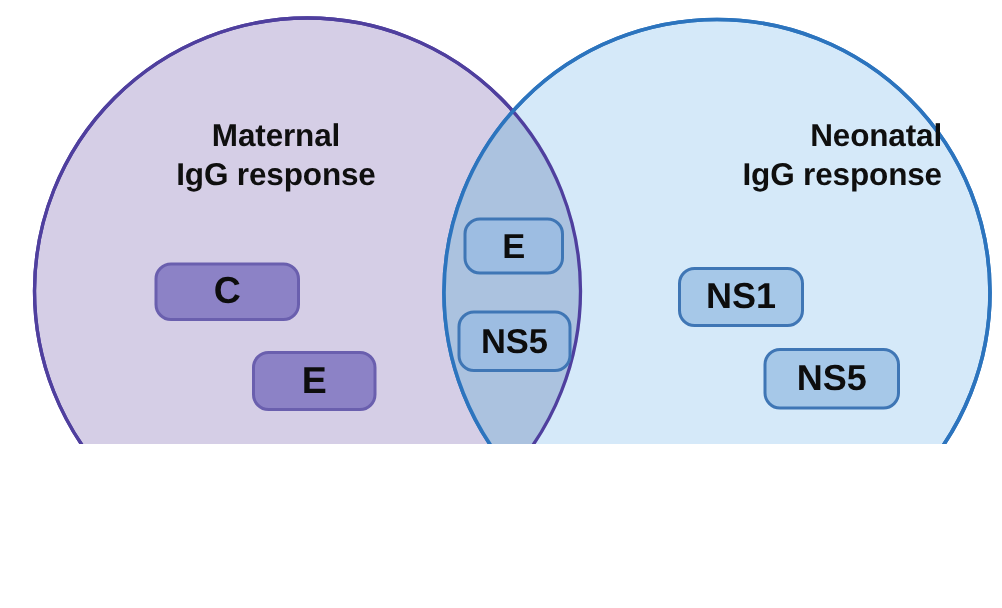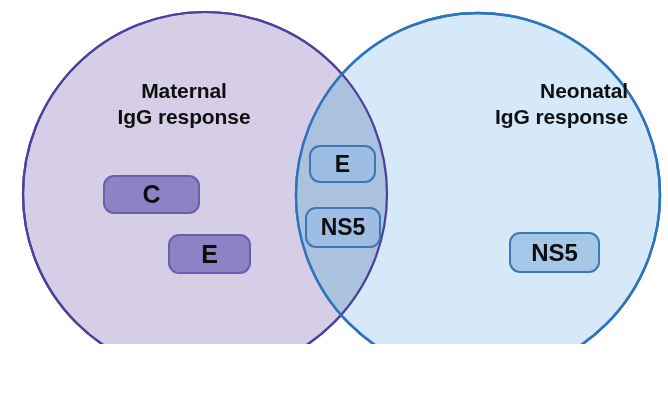--- a/index.html
+++ b/index.html
@@ -7,21 +7,21 @@
     margin: 0;
     padding: 0;
     background: #ffffff;
   }
   body {
     font-family: "Liberation Sans", sans-serif;
   }
   #venn-canvas {
     position: relative;
     width: 668px;
-    height: 344px;
+    height: 296px;
     background: #ffffff;
     overflow: hidden;
   }
   #venn-svg {
     position: absolute;
     left: 0;
     top: 0;
     width: 668px;
     height: 405px;
   }
@@ -128,16 +128,17 @@
 IgG response</div>
 
   <div class="chip chip-maternal" id="chip-maternal-c" style="background: rgb(140, 130, 198); border-color: rgb(106, 95, 174);">C</div>
 
   <div class="chip chip-maternal" id="chip-maternal-e" style="background: rgb(140, 130, 198); border-color: rgb(106, 95, 174);">E</div>
 
   <div class="chip chip-shared" id="chip-shared-e" style="background: rgb(157, 189, 226); border-color: rgb(63, 118, 181);">E</div>
 
   <div class="chip chip-shared" id="chip-shared-ns5" style="background: rgb(157, 189, 226); border-color: rgb(63, 118, 181);">NS5</div>
 
+  <div class="chip chip-neonatal" id="chip-neonatal-ns1" style="background: rgb(166, 200, 232); border-color: rgb(63, 118, 181);">NS1</div>
 
   <div class="chip chip-neonatal" id="chip-neonatal-ns5" style="background: rgb(166, 200, 232); border-color: rgb(63, 118, 181);">NS5</div>
 
 </div>
 
 </body></html>

